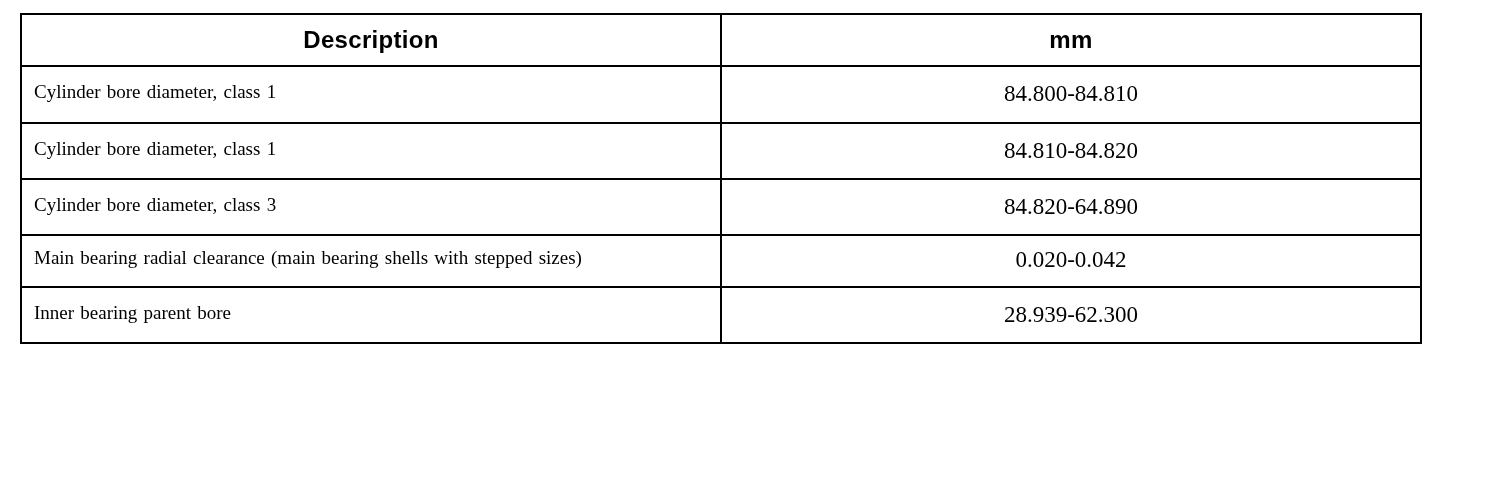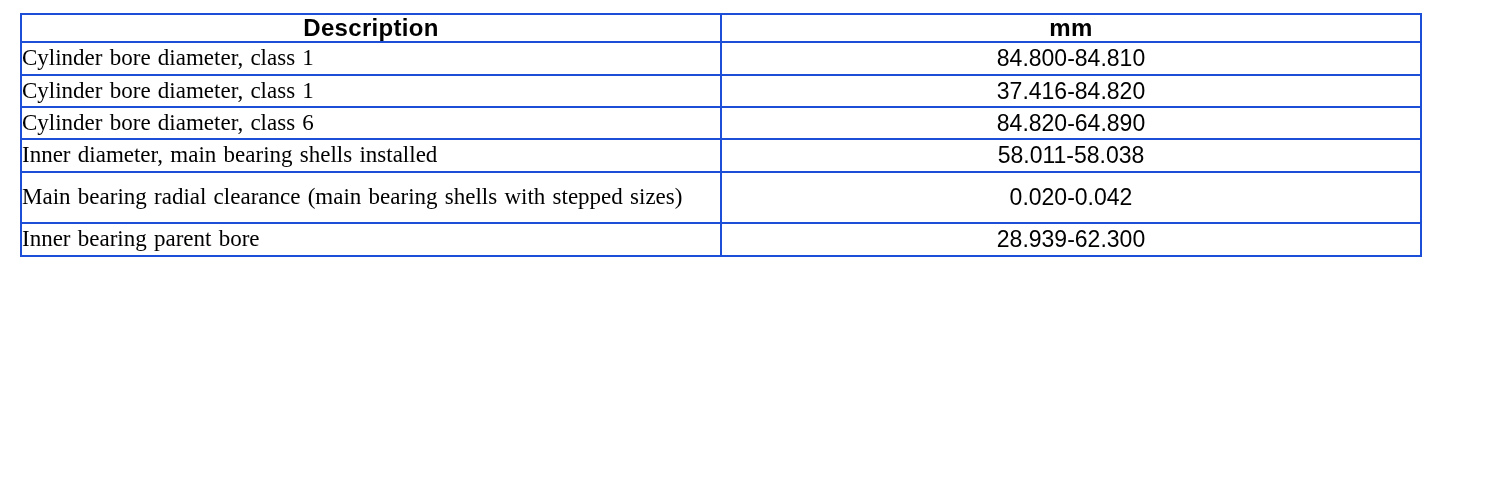--- a/index.html
+++ b/index.html
@@ -26,47 +26,47 @@
     width: 1400px;
     border-collapse: collapse;
     table-layout: fixed;
     background: #ffffff;
   }
   table.spec-table col.c-desc { width: 700px; }
   table.spec-table col.c-val  { width: 700px; }
 
   table.spec-table th,
   table.spec-table td {
-    border: 2px solid #1d4ed8;
-    padding: 0;
+    border: 2px solid #000000;
+    padding: 12px;
     vertical-align: top;
   }
 
   th.head-cell {
     text-align: center;
     font-family: "Liberation Sans", sans-serif;
     font-weight: bold;
     font-size: 24px;
     line-height: 1.1;
     padding: 9px 6px 11px 6px;
     letter-spacing: 0.3px;
   }
 
   td.desc-cell {
     font-family: "Liberation Serif", serif;
-    font-size: 23px;
+    font-size: 19px;
     line-height: 1.32;
     text-align: left;
     padding: 7px 10px 8px 11px;
     word-spacing: 1.5px;
     border-radius: 14px;
   }
 
   td.val-cell {
-    font-family: Liberation Sans, sans-serif;
+    font-family: Liberation Serif, serif;
     font-size: 23px;
     line-height: 1.32;
     text-align: center;
     padding: 7px 10px 8px 10px;
   }
 
   td.desc-cell.tall,
   td.val-cell.tall {
     padding-top: 9px;
     padding-bottom: 10px;
@@ -88,29 +88,25 @@
         <th class="head-cell">mm</th>
       </tr>
     </thead>
     <tbody>
       <tr>
         <td class="desc-cell">Cylinder bore diameter, class 1</td>
         <td class="val-cell">84.800-84.810</td>
       </tr>
       <tr>
         <td class="desc-cell">Cylinder bore diameter, class 1</td>
-        <td class="val-cell">37.416-84.820</td>
+        <td class="val-cell">84.810-84.820</td>
       </tr>
       <tr>
-        <td class="desc-cell">Cylinder bore diameter, class 6</td>
+        <td class="desc-cell">Cylinder bore diameter, class 3</td>
         <td class="val-cell">84.820-64.890</td>
-      </tr>
-      <tr>
-        <td class="desc-cell">Inner diameter, main bearing shells installed</td>
-        <td class="val-cell">58.011-58.038</td>
       </tr>
       <tr>
         <td class="desc-cell tall">Main bearing radial clearance (main bearing shells with stepped sizes)</td>
         <td class="val-cell tall">0.020-0.042</td>
       </tr>
       <tr>
         <td class="desc-cell">Inner bearing parent bore</td>
         <td class="val-cell">28.939-62.300</td>
       </tr>
     </tbody>

